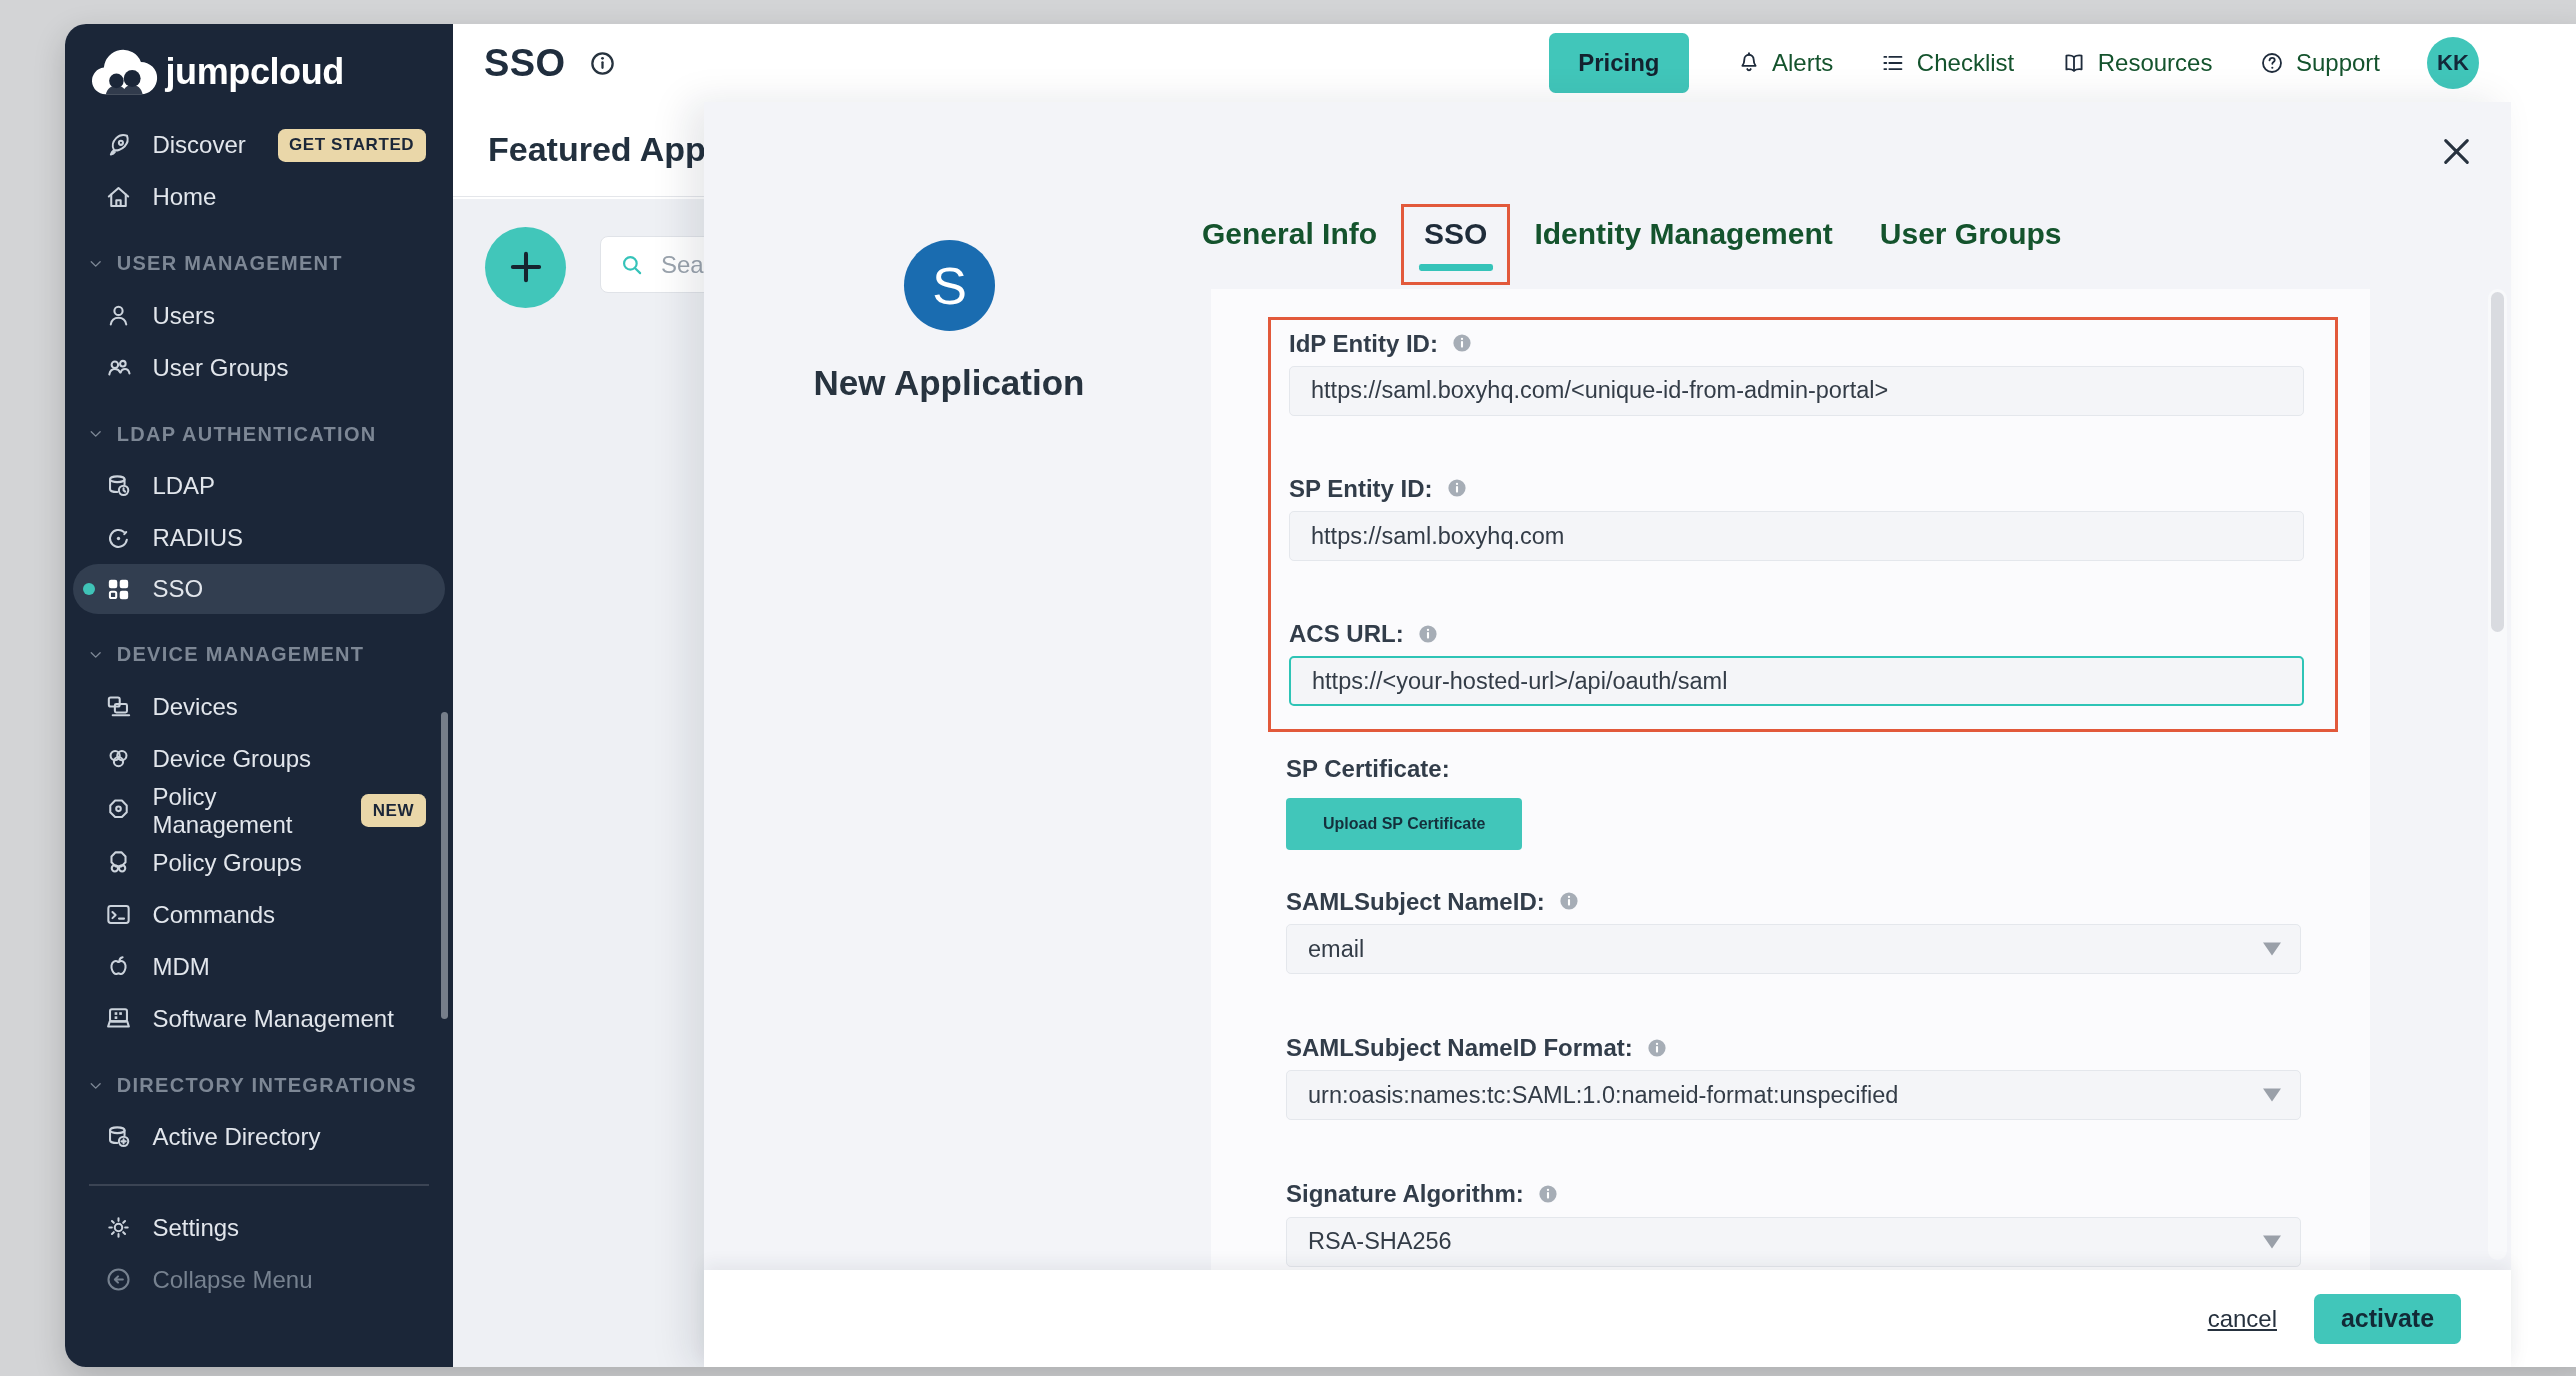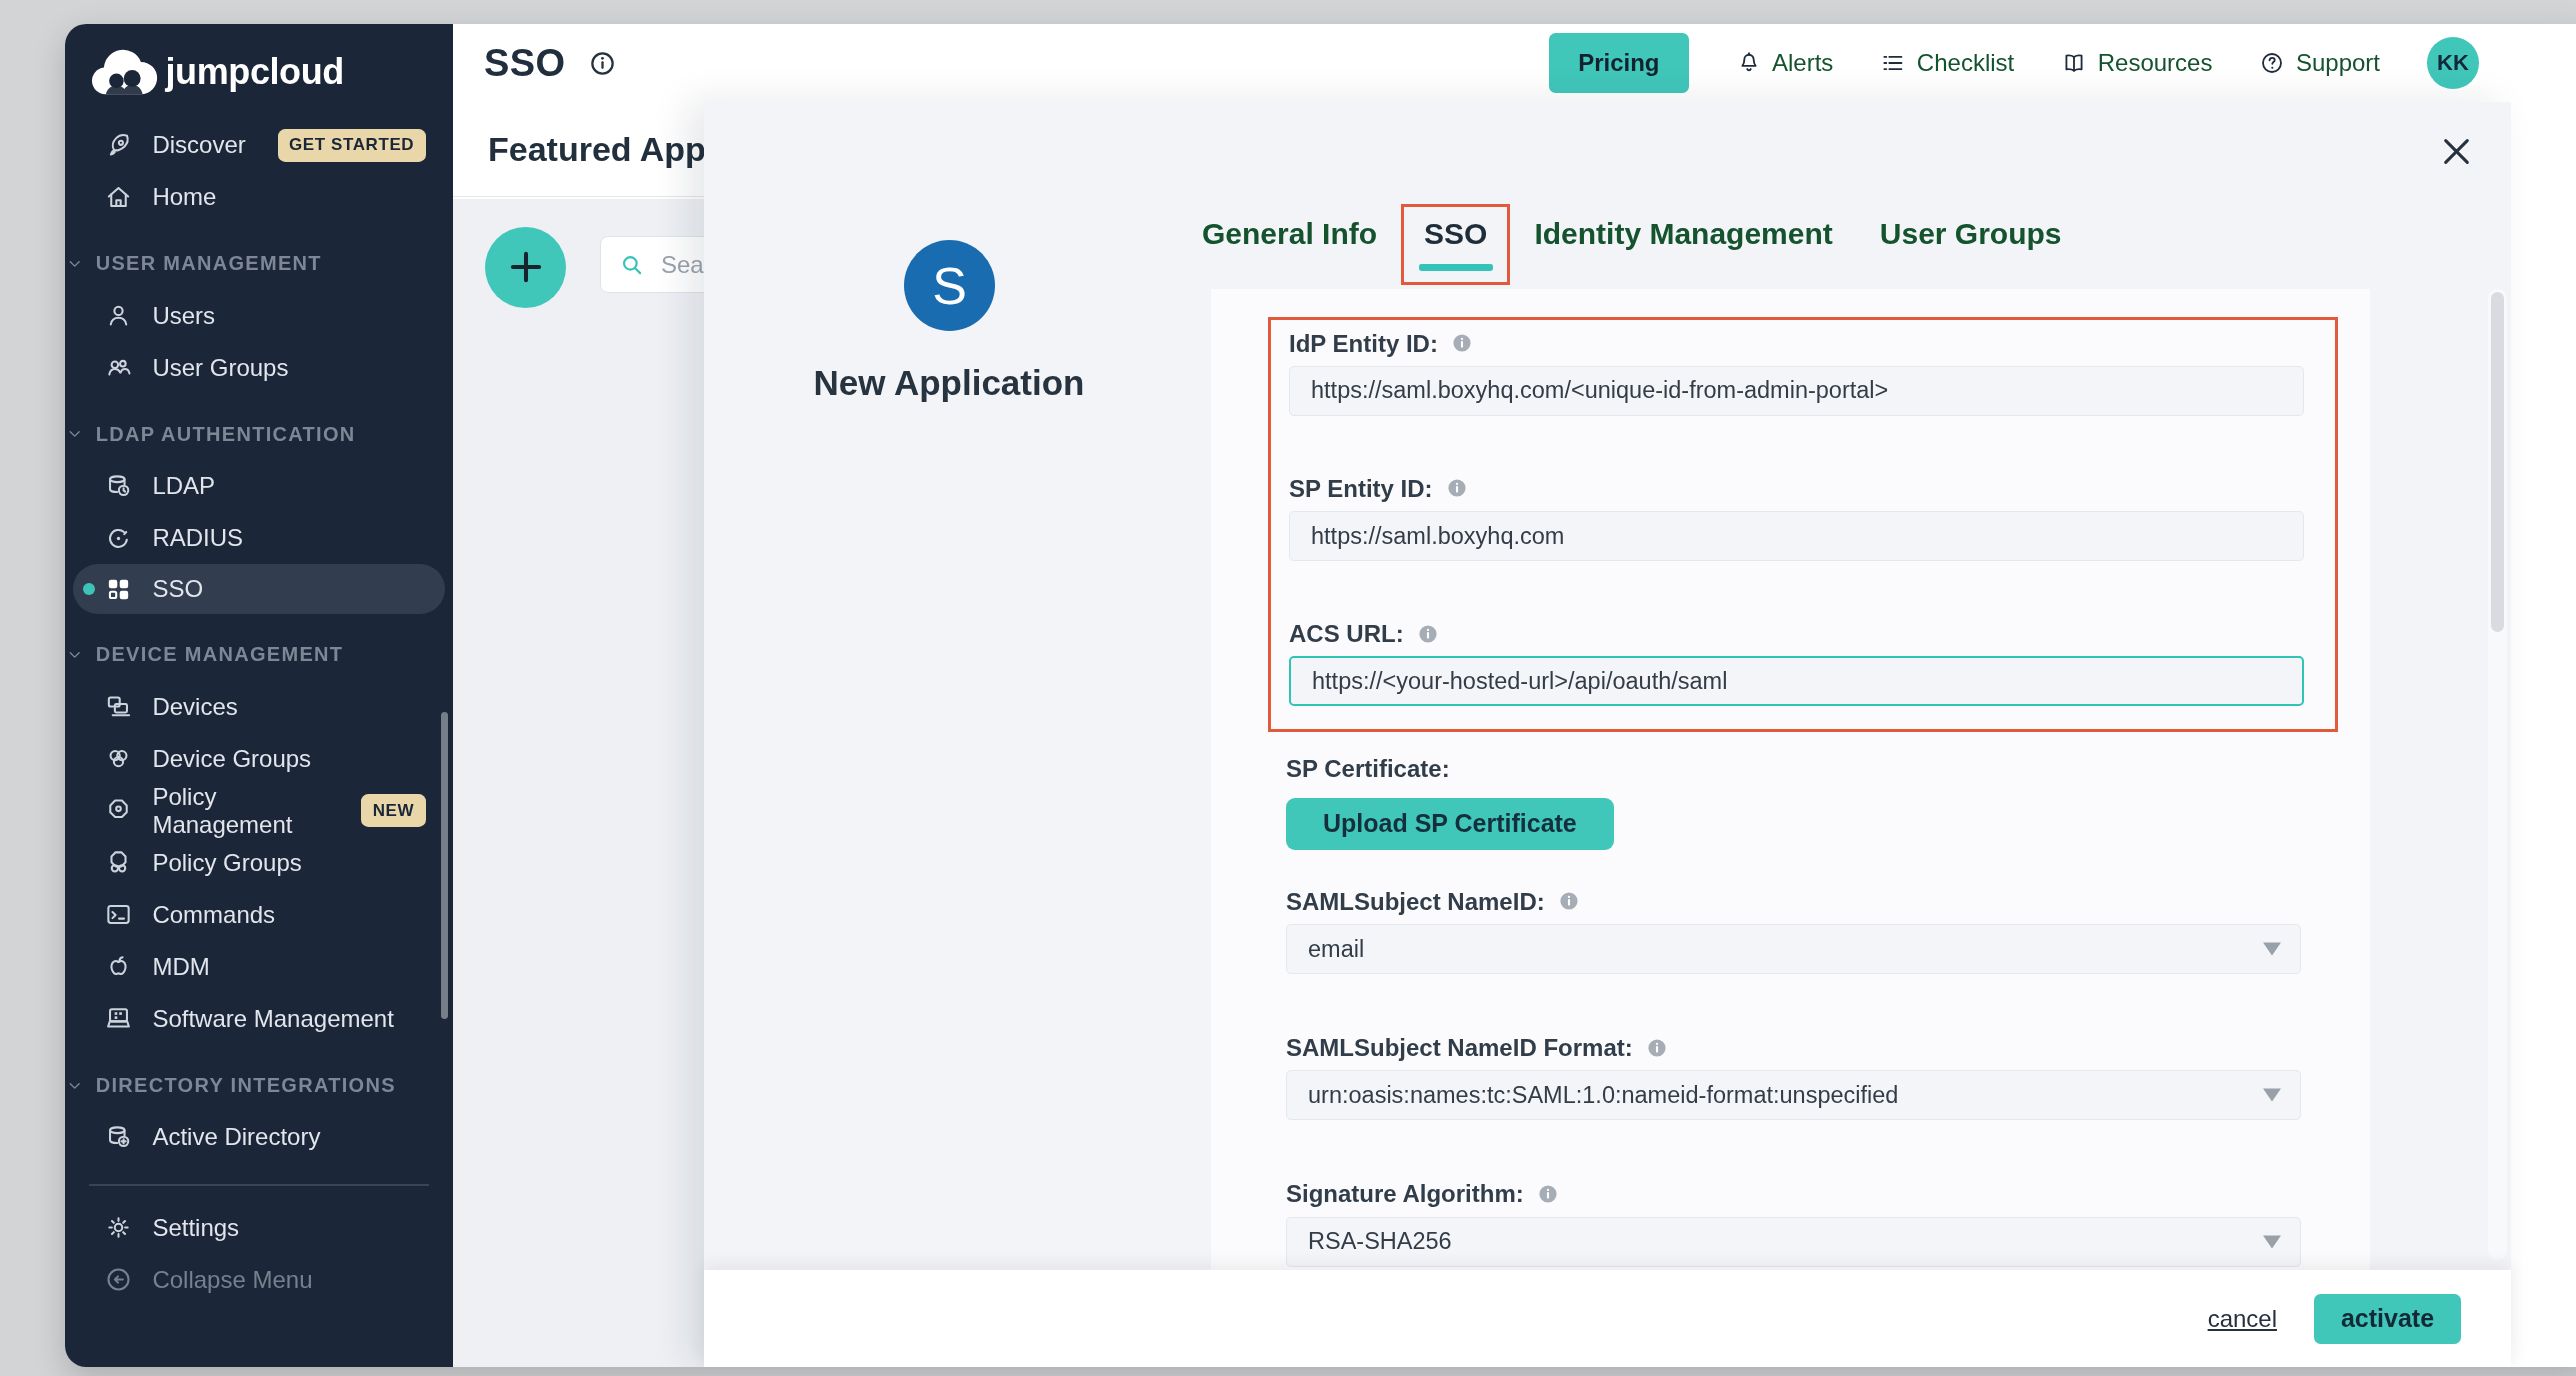--- a/index.html
+++ b/index.html
@@ -20,21 +20,21 @@
 
   
   .sidebar {
     position: absolute; left: 0; top: 0; width: 388px; height: 100%;
     background: #1b2638; color: #dfe3e9; z-index: 5;
   }
   .logo-row { height: 95px; display: flex; align-items: center; padding-left: 24px; gap: 6.5px; }
   .logo-mark { width: 70px; height: 53px; color: #ffffff; }
   .logo-text { font-size: 36px; font-weight: 700; color: #ffffff; letter-spacing: -0.4px; }
   .sidebar-header {
-    height: 52px; display: flex; align-items: center; gap: 11.3px; 
+    height: 52px; display: flex; align-items: center; gap: 11.3px; padding-left: 21px;
     color: #7d8795; font-size: 20px; font-weight: 700; letter-spacing: 1.3px; margin-top: 14.6px;
     cursor: pointer;
   }
   .sidebar-header .chev { width: 19.4px; height: 19.4px; color: #7d8795; }
   .sidebar-item {
     position: relative; height: 52px; display: flex; align-items: center;
     padding-left: 39px; font-size: 24px; color: #e2e6ec; cursor: pointer;
   }
   .sidebar-item .icon { width: 29px; height: 29px; margin-right: 19.4px; color: #ccd3dc; flex: none; }
   .sidebar-item.active {
@@ -133,21 +133,21 @@
     position: absolute; right: 19.4px; top: 50%; transform: translateY(-50%);
     width: 0; height: 0; border-left: 9.7px solid transparent; border-right: 9.7px solid transparent;
     border-top: 13px solid #9aa0a9;
   }
   .field-sp-cert { margin: 21px 0 0 75px; }
   .field-plain { margin-left: 75px; }
   .mt-44 { margin-top: 36px; }
   .mt-72 { margin-top: 58px; }
   .upload-btn {
     margin-top: 6.5px; height: 52px; padding: 0 37px; background: #41c6ba; color: #14303c;
-    border: none; border-radius: 9px; font-family: inherit; font-size: 25px; font-weight: 700; cursor: pointer;
+    border: none; border-radius: 4px; font-family: inherit; font-size: 16px; font-weight: 700; cursor: pointer;
   }
   .modal-scrollbar { position: absolute; right: 4px; top: 187px; bottom: 107px; width: 19.4px; background: #f8f9fb; border-radius: 9.7px; }
   .modal-scroll-thumb { position: absolute; left: 3.2px; top: 3.2px; width: 13px; height: 340px; background: #d9dbe0; border-radius: 6.5px; }
 
   .modal-footer {
     position: absolute; left: 0; bottom: 0; width: 100%; height: 97px; background: #ffffff;
     box-shadow: 0 -6.5px 16px rgba(30,40,60,.07); display: flex; align-items: center; justify-content: flex-end;
     gap: 37px; padding-right: 50px; z-index: 5;
   }
   .cancel-link { font-size: 24px; color: #26313e; text-decoration: underline; background: none; border: none; font-family: inherit; cursor: pointer; }

